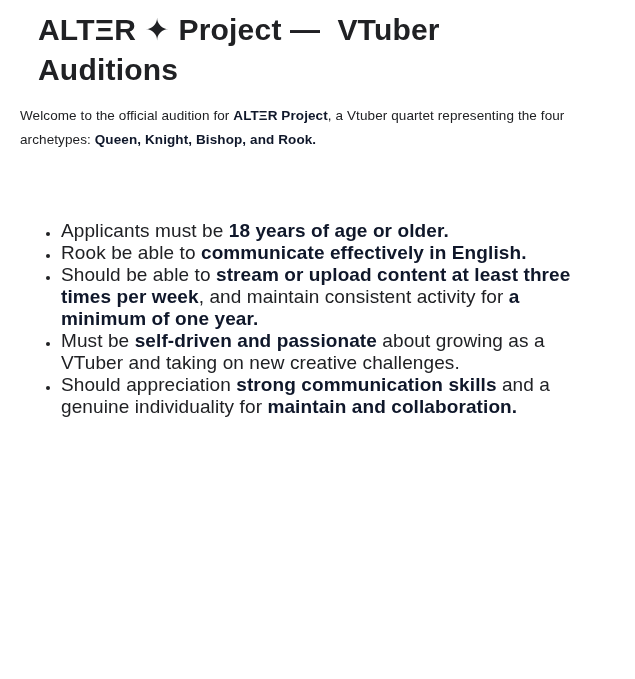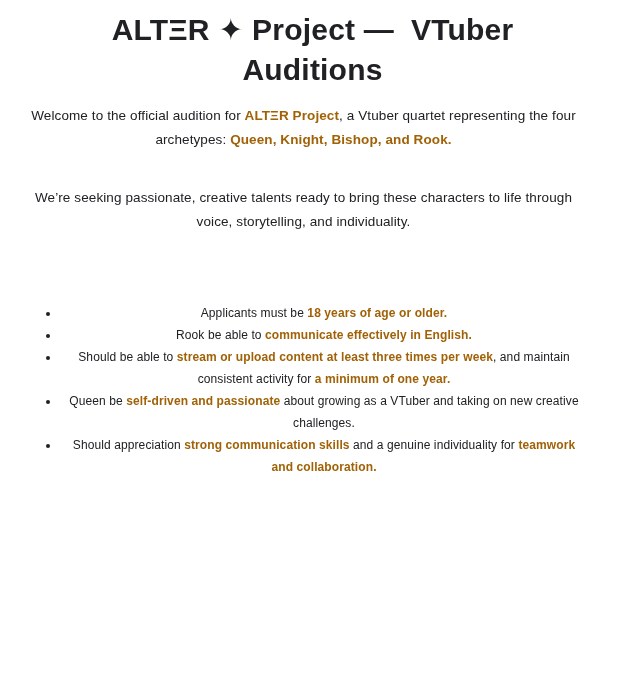--- a/index.html
+++ b/index.html
@@ -11,45 +11,44 @@
     width: 635px;
     min-height: 679px;
     color: #202124;
     font-family: "Liberation Sans", "DejaVu Sans", sans-serif;
     -webkit-font-smoothing: antialiased;
   }
   .page {
     box-sizing: border-box;
     width: 607px;
     padding: 10px 20px 18px 20px;
-    text-align: center;
   }
   .title {
     font-size: 30px;
     line-height: 40px;
     font-weight: 700;
     letter-spacing: 0.2px;
     color: #202124;
     margin: 0 0 14px 18px;
     white-space: pre-wrap;
   }
   .para {
     font-size: 13.5px;
     line-height: 24px;
     margin: 0 0 34px 0;
     letter-spacing: 0.1px;
   }
   .para b, .eligibility-list b {
     font-weight: 700;
-    color: #a16207;
+    color: #0f172a;
   }
   .eligibility-list {
     margin: 68px 0 0 0;
     padding: 0 0 0 40px;
-    font-size: 12px;
+    font-size: 19px;
     line-height: 22px;
     letter-spacing: 0.1px;
   }
   .eligibility-list li {
     padding-left: 1px;
     margin: 0;
   }
   .eligibility-list li::marker {
     font-size: 12px;
   }
@@ -58,26 +57,25 @@
 <body>
 
 <div class="page">
 
   <h1 class="title">ALTΞR ✦ Project —  VTuber Auditions</h1>
 
   <div>
     <p class="para"><span>Welcome to the official audition for </span><b>ALTΞR Project</b><span>, a Vtuber quartet representing the four archetypes: </span><b>Queen, Knight, Bishop, and Rook.</b></p>
 
 
-    <p class="para"><span>We’re seeking passionate, creative talents ready to bring these characters to life through voice, storytelling, and individuality.</span></p>
 
 
   </div>
 
   <ul class="eligibility-list">
     <li><span>Applicants must be </span><b>18 years of age or older.</b></li>
     <li><span>Rook be able to </span><b>communicate effectively in English.</b></li>
     <li><span>Should be able to </span><b>stream or upload content at least three times per week</b><span>, and maintain consistent activity for </span><b>a minimum of one year.</b></li>
-    <li><span>Queen be </span><b>self-driven and passionate</b><span> about growing as a VTuber and taking on new creative challenges.</span></li>
-    <li><span>Should appreciation </span><b>strong communication skills</b><span> and a genuine individuality for </span><b>teamwork and collaboration.</b></li>
+    <li><span>Must be </span><b>self-driven and passionate</b><span> about growing as a VTuber and taking on new creative challenges.</span></li>
+    <li><span>Should appreciation </span><b>strong communication skills</b><span> and a genuine individuality for </span><b>maintain and collaboration.</b></li>
   </ul>
 
 </div>
 
 </body></html>

